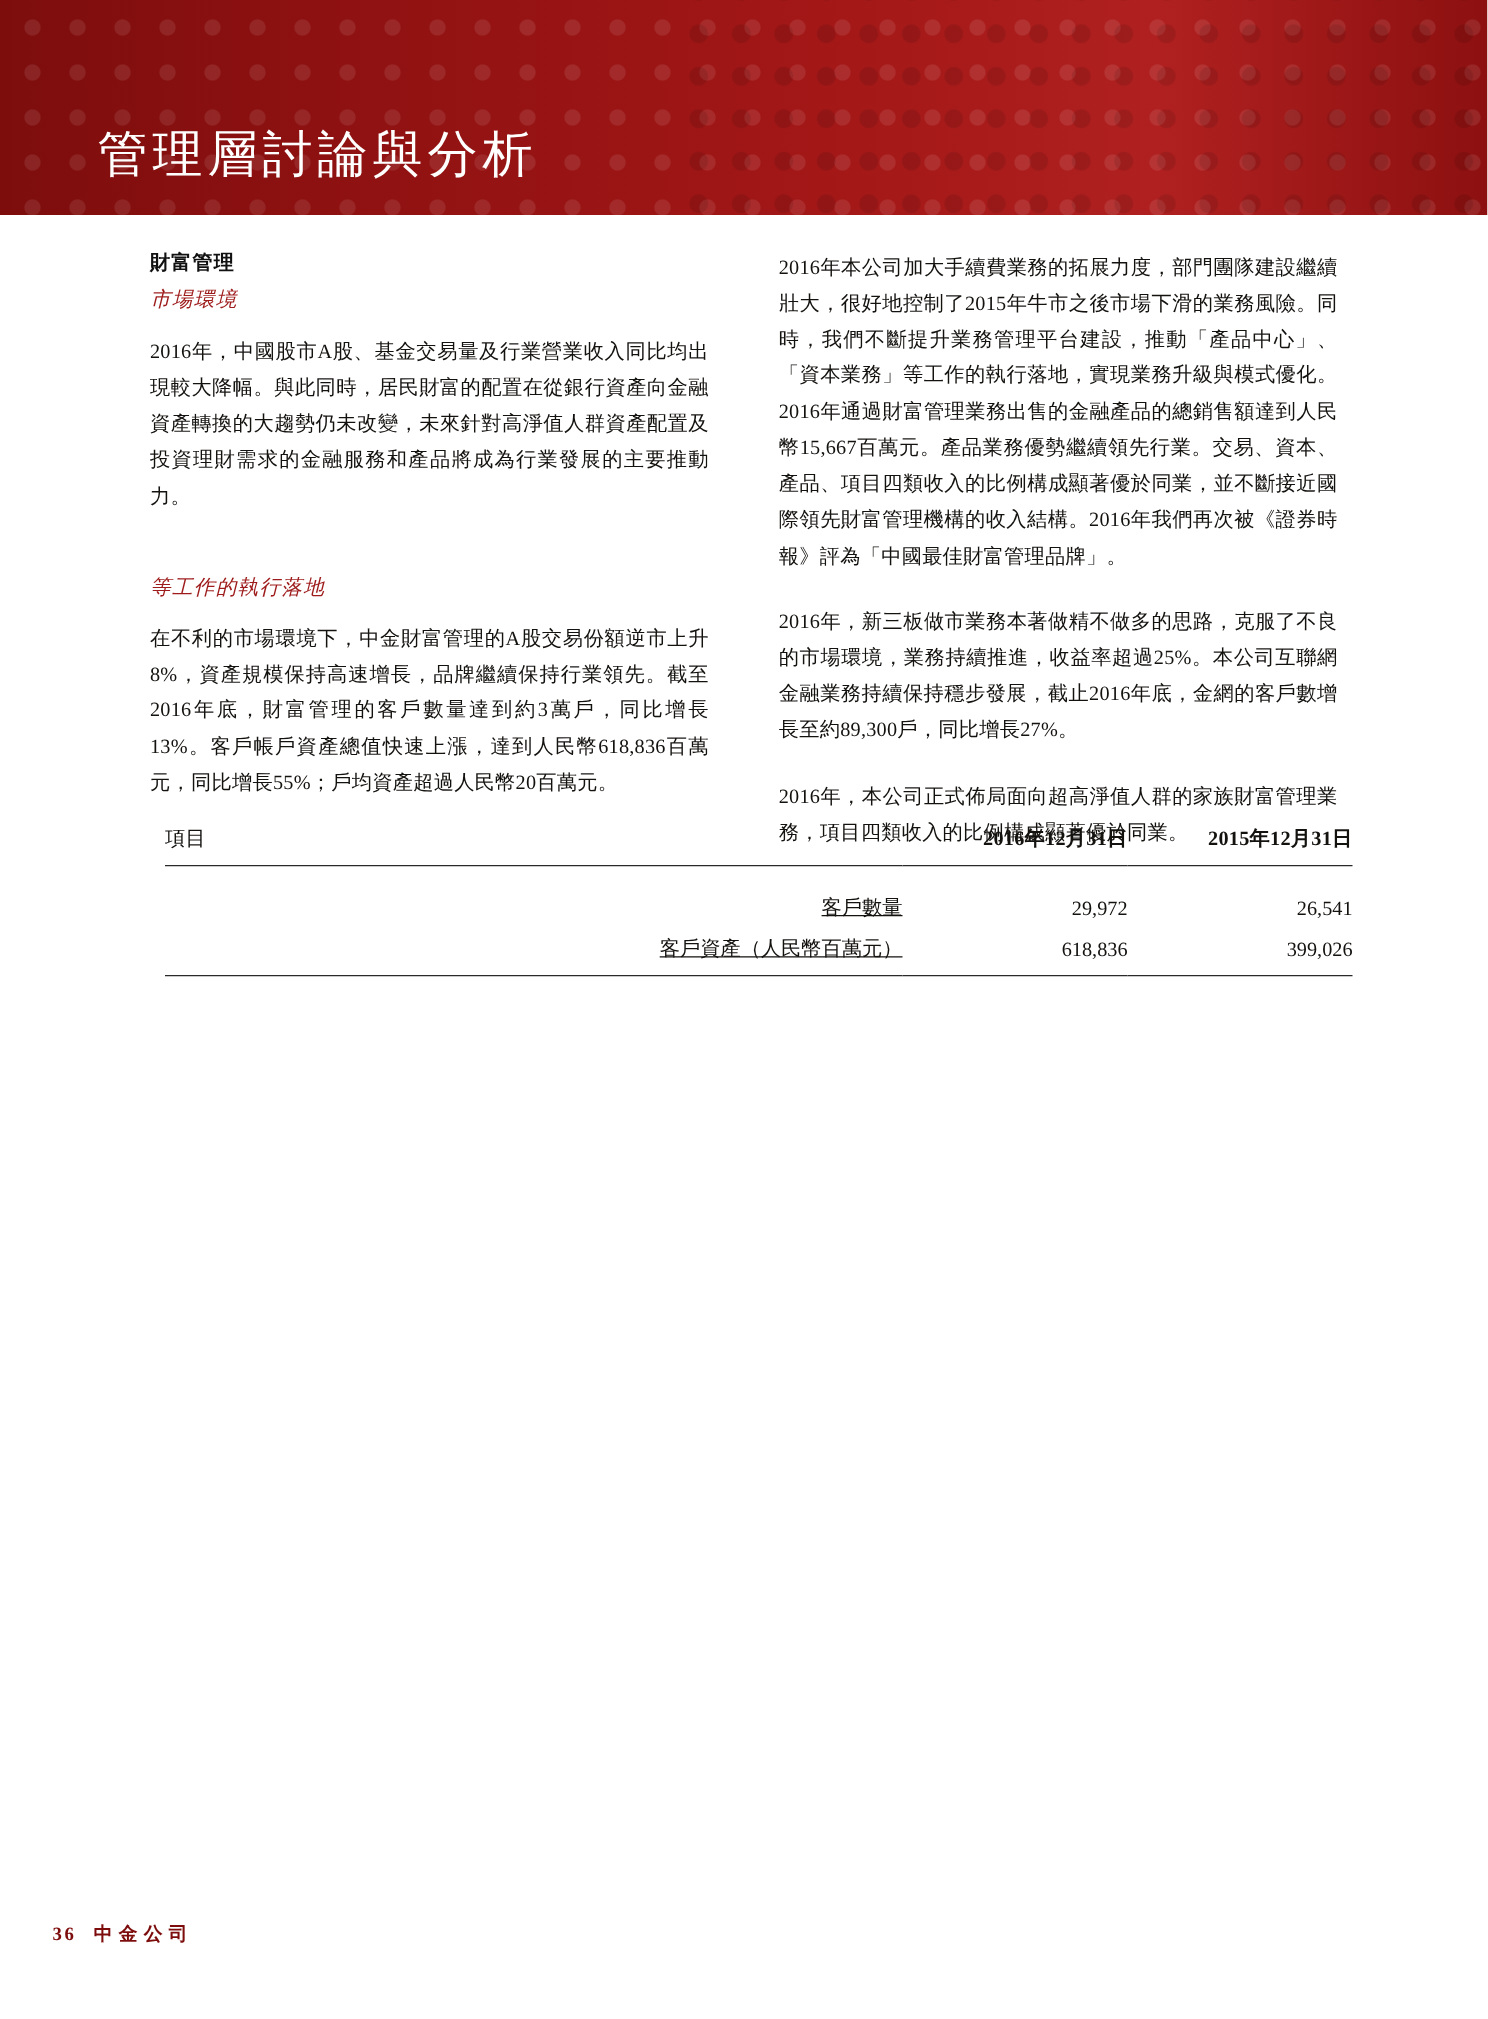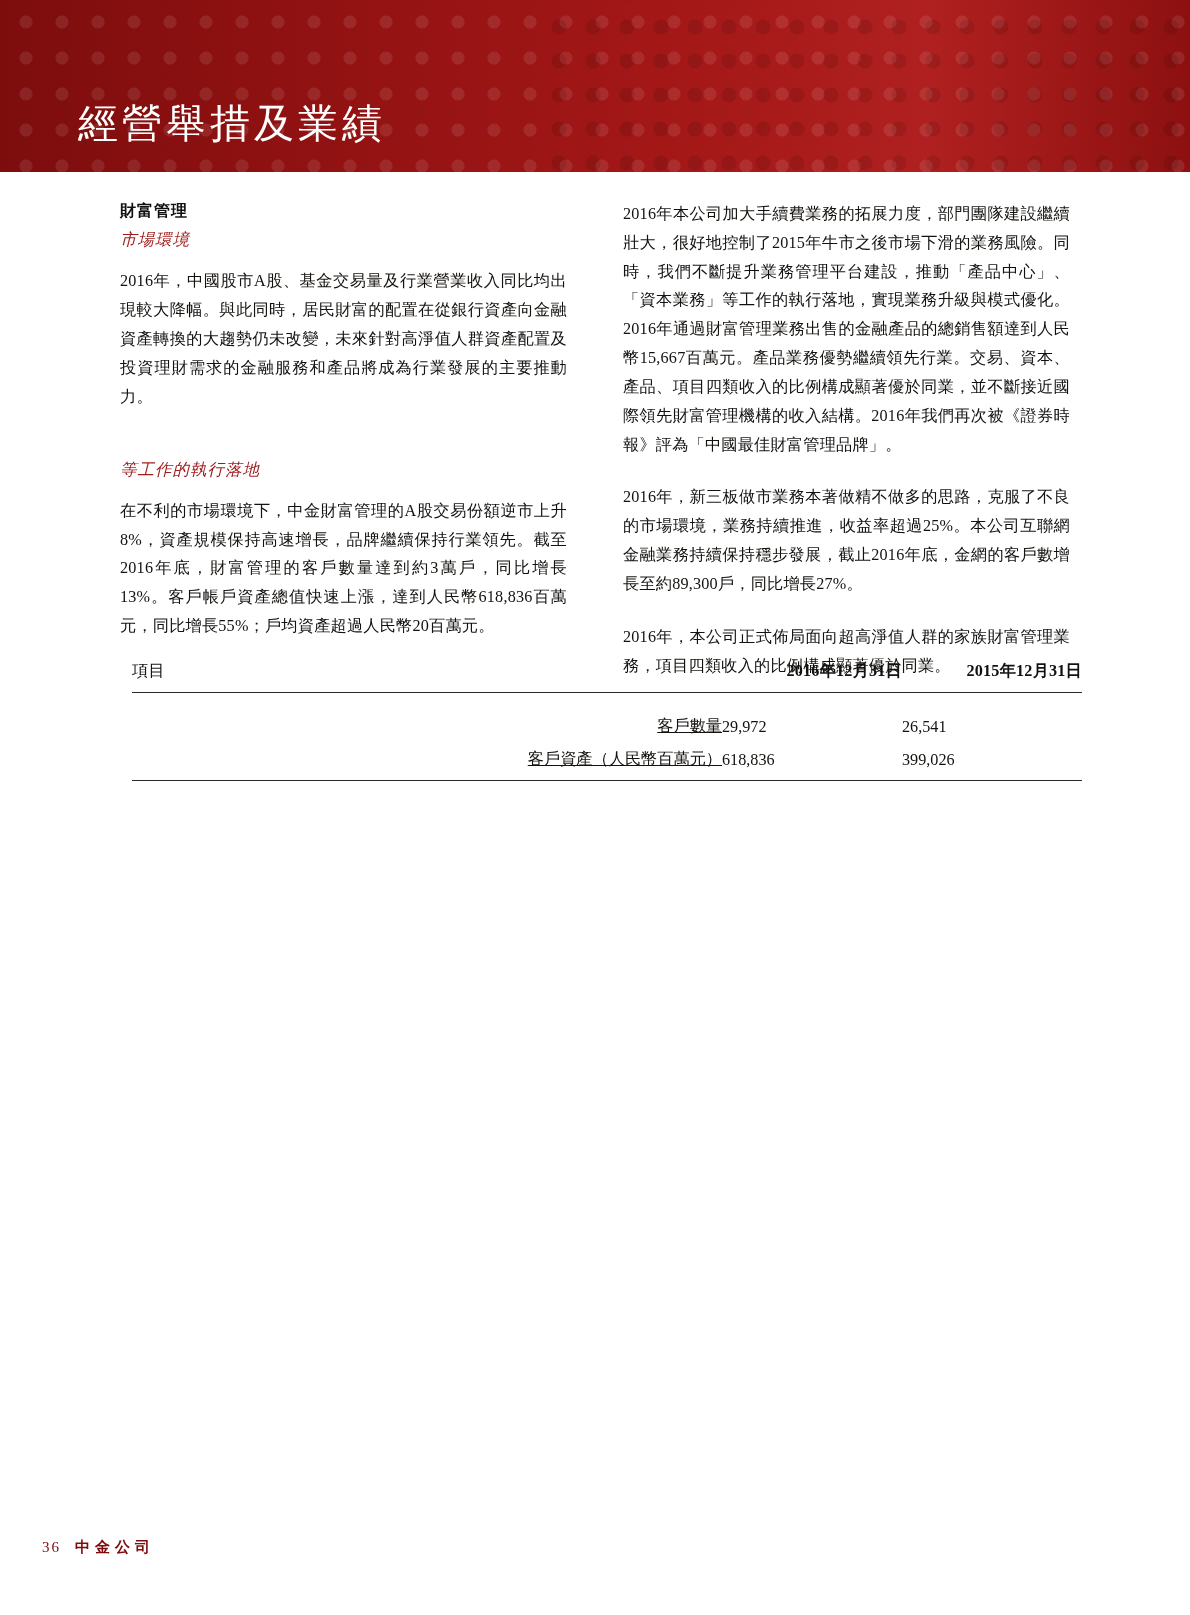--- a/index.html
+++ b/index.html
@@ -139,54 +139,54 @@
     width: 180px;
   }
   table.data tbody td {
     padding: 9px 0 2px 0;
     vertical-align: bottom;
   }
   table.data tbody tr:first-child td {
     padding-top: 22px;
   }
   table.data tbody td.label { text-align: right; text-decoration: underline; }
-  table.data tbody td.num { }
+  table.data tbody td.num { text-align: right; }
   table.data tbody tr:last-child td {
     border-bottom: 1px solid #2a2a2a;
     padding-bottom: 10px;
   }
 
   
   .footer {
     position: absolute;
     left: 42px;
     bottom: 58px;
     display: flex;
     align-items: baseline;
     gap: 14px;
     color: #7d0d0d;
     font-size: 15px;
     letter-spacing: 2px;
   }
   .footer .page-no {
-    font-weight: normal;
+    font-weight: bold;
     font-size: 15px;
   }
   .footer .org {
     font-weight: bold;
     letter-spacing: 5px;
   }
 </style>
 </head>
 <body>
 
 <div class="header-band">
   <div class="header-dots"></div>
   <div class="header-dots-2"></div>
-  <div class="header-title">經營舉措及業績</div>
+  <div class="header-title">管理層討論與分析</div>
 </div>
 
 <div class="content">
   <div class="columns">
 
     <div class="col">
       <h2 class="sec-title">財富管理</h2>
       <h3 class="sub-title">市場環境</h3>
       <p class="body">2016年，中國股市A股、基金交易量及行業營業收入同比均出現較大降幅。與此同時，居民財富的配置在從銀行資產向金融資產轉換的大趨勢仍未改變，未來針對高淨值人群資產配置及投資理財需求的金融服務和產品將成為行業發展的主要推動力。</p>
       <div class="spacer-22"></div>

